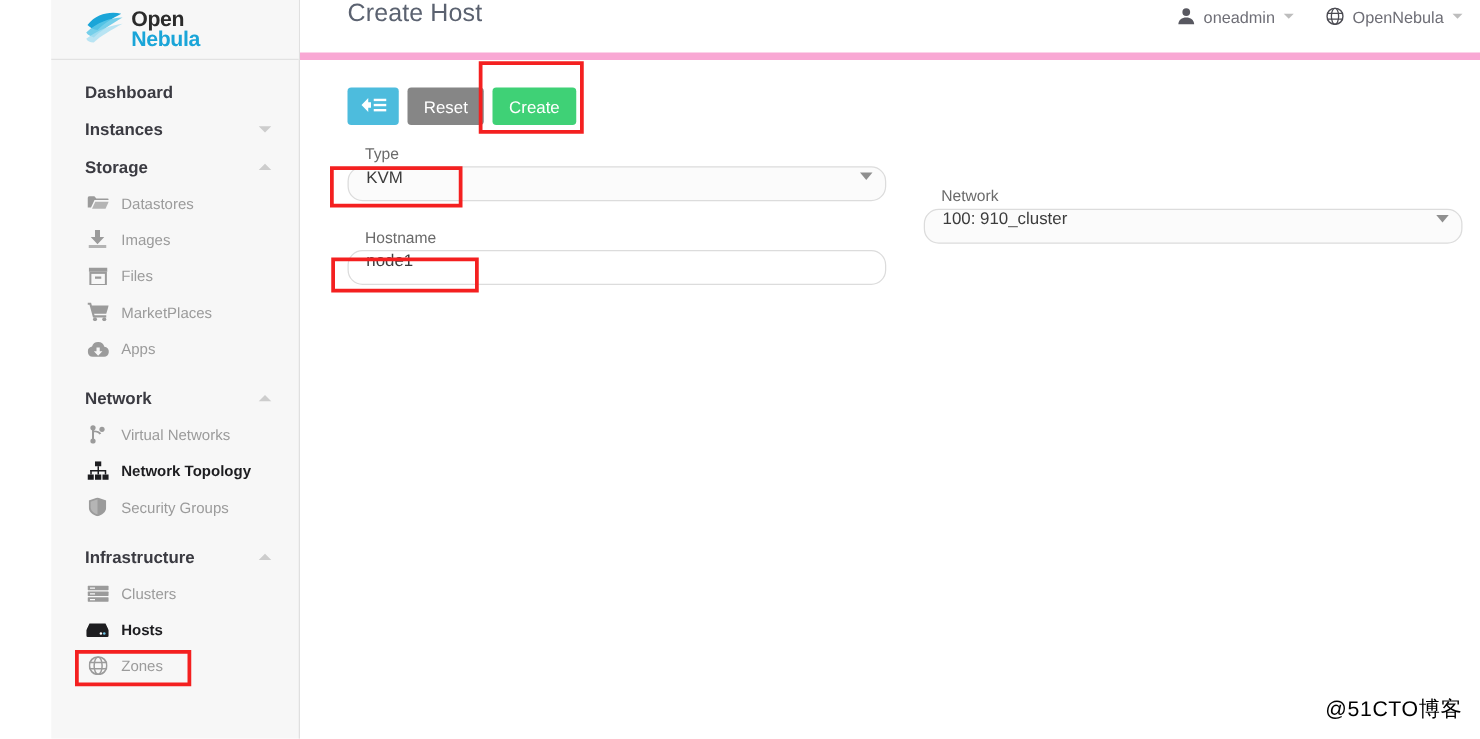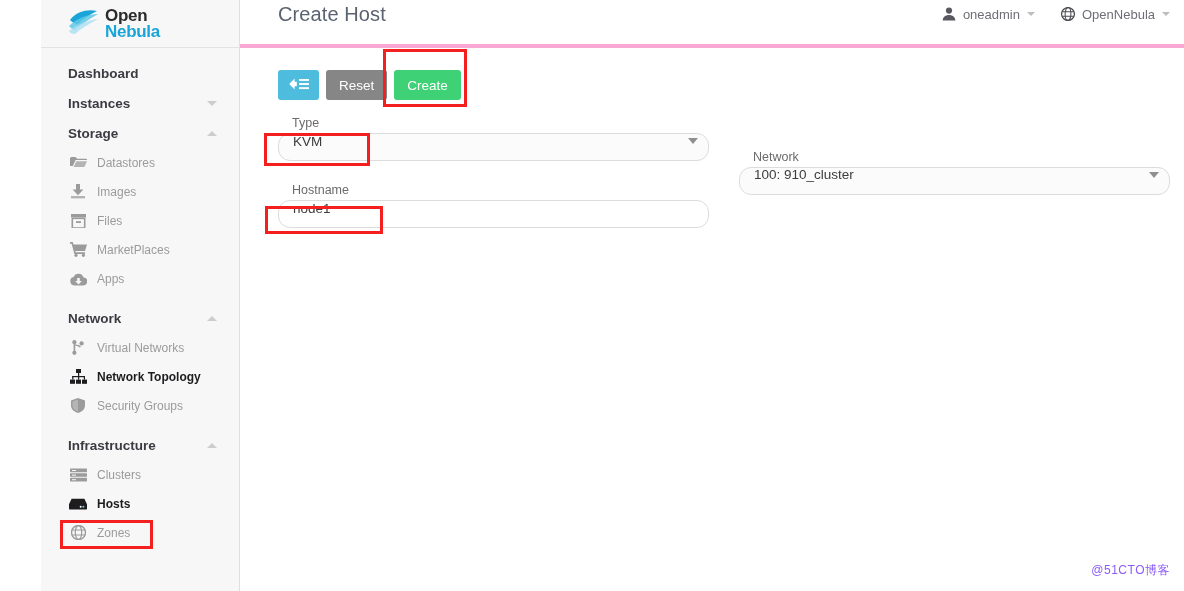--- a/index.html
+++ b/index.html
@@ -69,22 +69,22 @@
     width:20px; height:16px; margin-right:9px;
     display:inline-flex; align-items:center; justify-content:center;
     flex:0 0 20px;
   }
   .nav-sub .ico svg { display:block; }
   .nav-sub .lbl { white-space:nowrap; }
 
   
   .main { flex:1 1 auto; height:591px; position:relative; background:#ffffff; }
   .topbar {
-    height:48px; border-bottom:4px solid #f9a8d4;
-    display:flex; align-items:center; justify-content:space-between;
+    height:48px; border-bottom:6px solid #f9a8d4;
+    display:flex; justify-content:space-between;
     padding:0 14px 16px 38px;
   }
   .page-title { font-size:20px; color:#5b6270; font-weight:normal; letter-spacing:0.1px;}
   .topbar-right { display:flex; align-items:center; gap:26px; }
   .tb-item { display:flex; align-items:center; font-size:13px; color:#6e6e76; cursor:pointer; }
   .tb-item .tico { margin-right:7px; display:flex; align-items:center; }
   .tb-item .tcaret {
     margin-left:7px; width:0;height:0;
     border-left:4px solid transparent;border-right:4px solid transparent;
     border-top:4px solid #bdbdbd;
@@ -130,21 +130,21 @@
     border-top:6px solid #8f8f8f;
     flex:0 0 auto;
   }
   .row2 { margin-top:22px; }
 
   
   .redbox { position:absolute; border:3px solid #f42020; pointer-events:none; z-index:40; }
 
   .watermark {
     position:absolute; right:14px; bottom:12px;
-    font-size:12px; color:#8b5cf6; letter-spacing:0.5px;
+    font-size:17px; color:#000000; letter-spacing:0.5px;
     user-select:none;
   }
 </style>
 </head>
 <body>
 
 <div id="app">
 
   <div class="left-gutter"></div>
 

